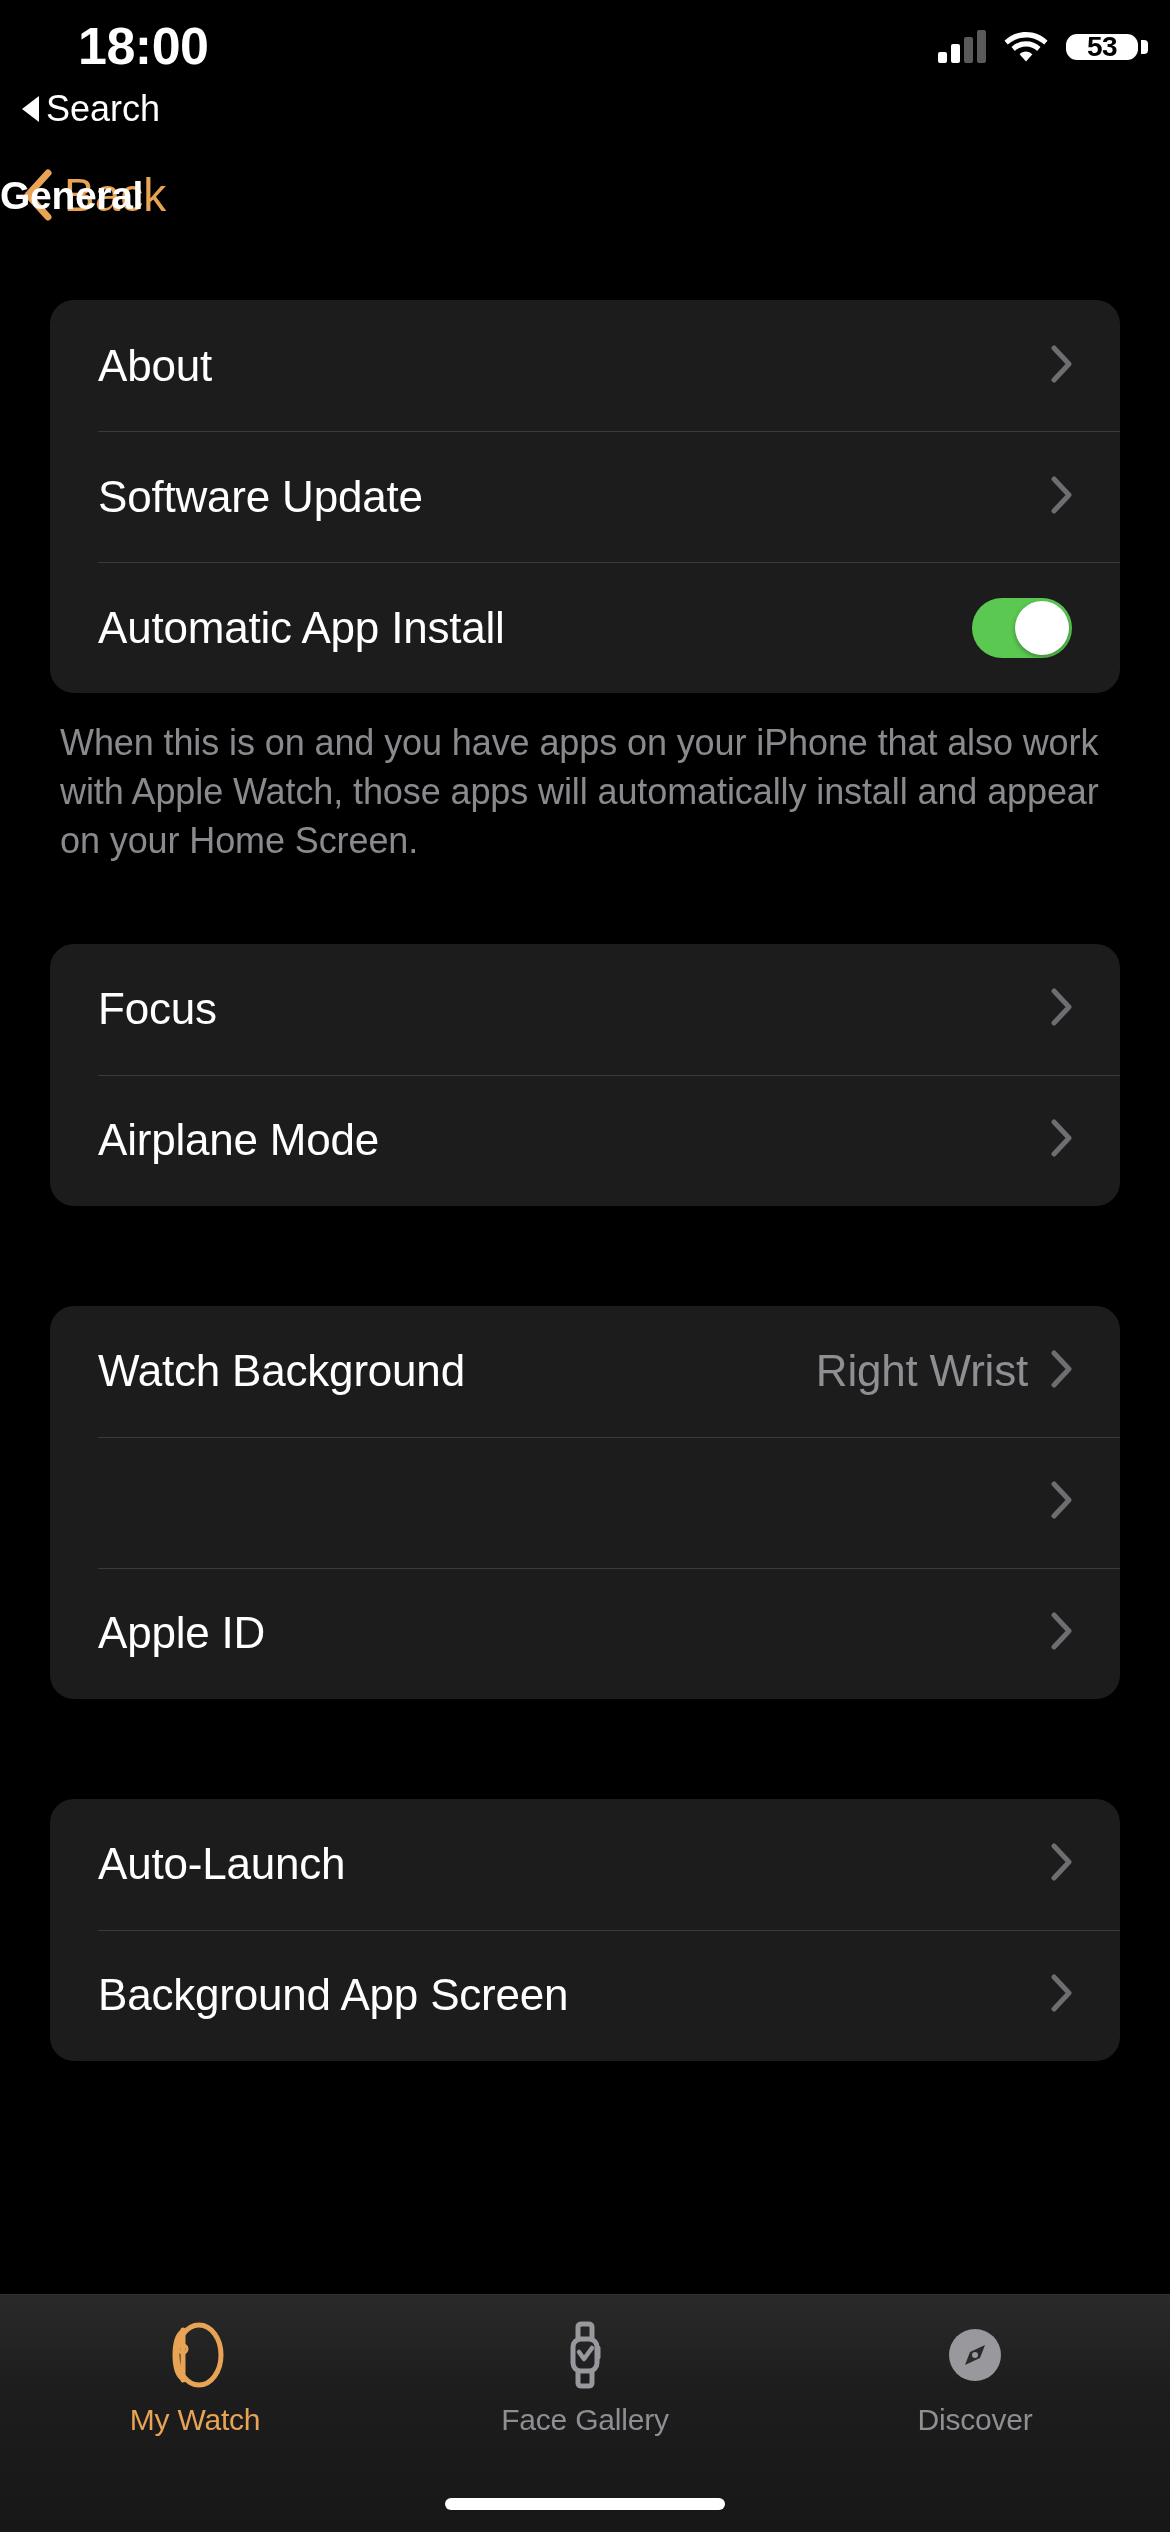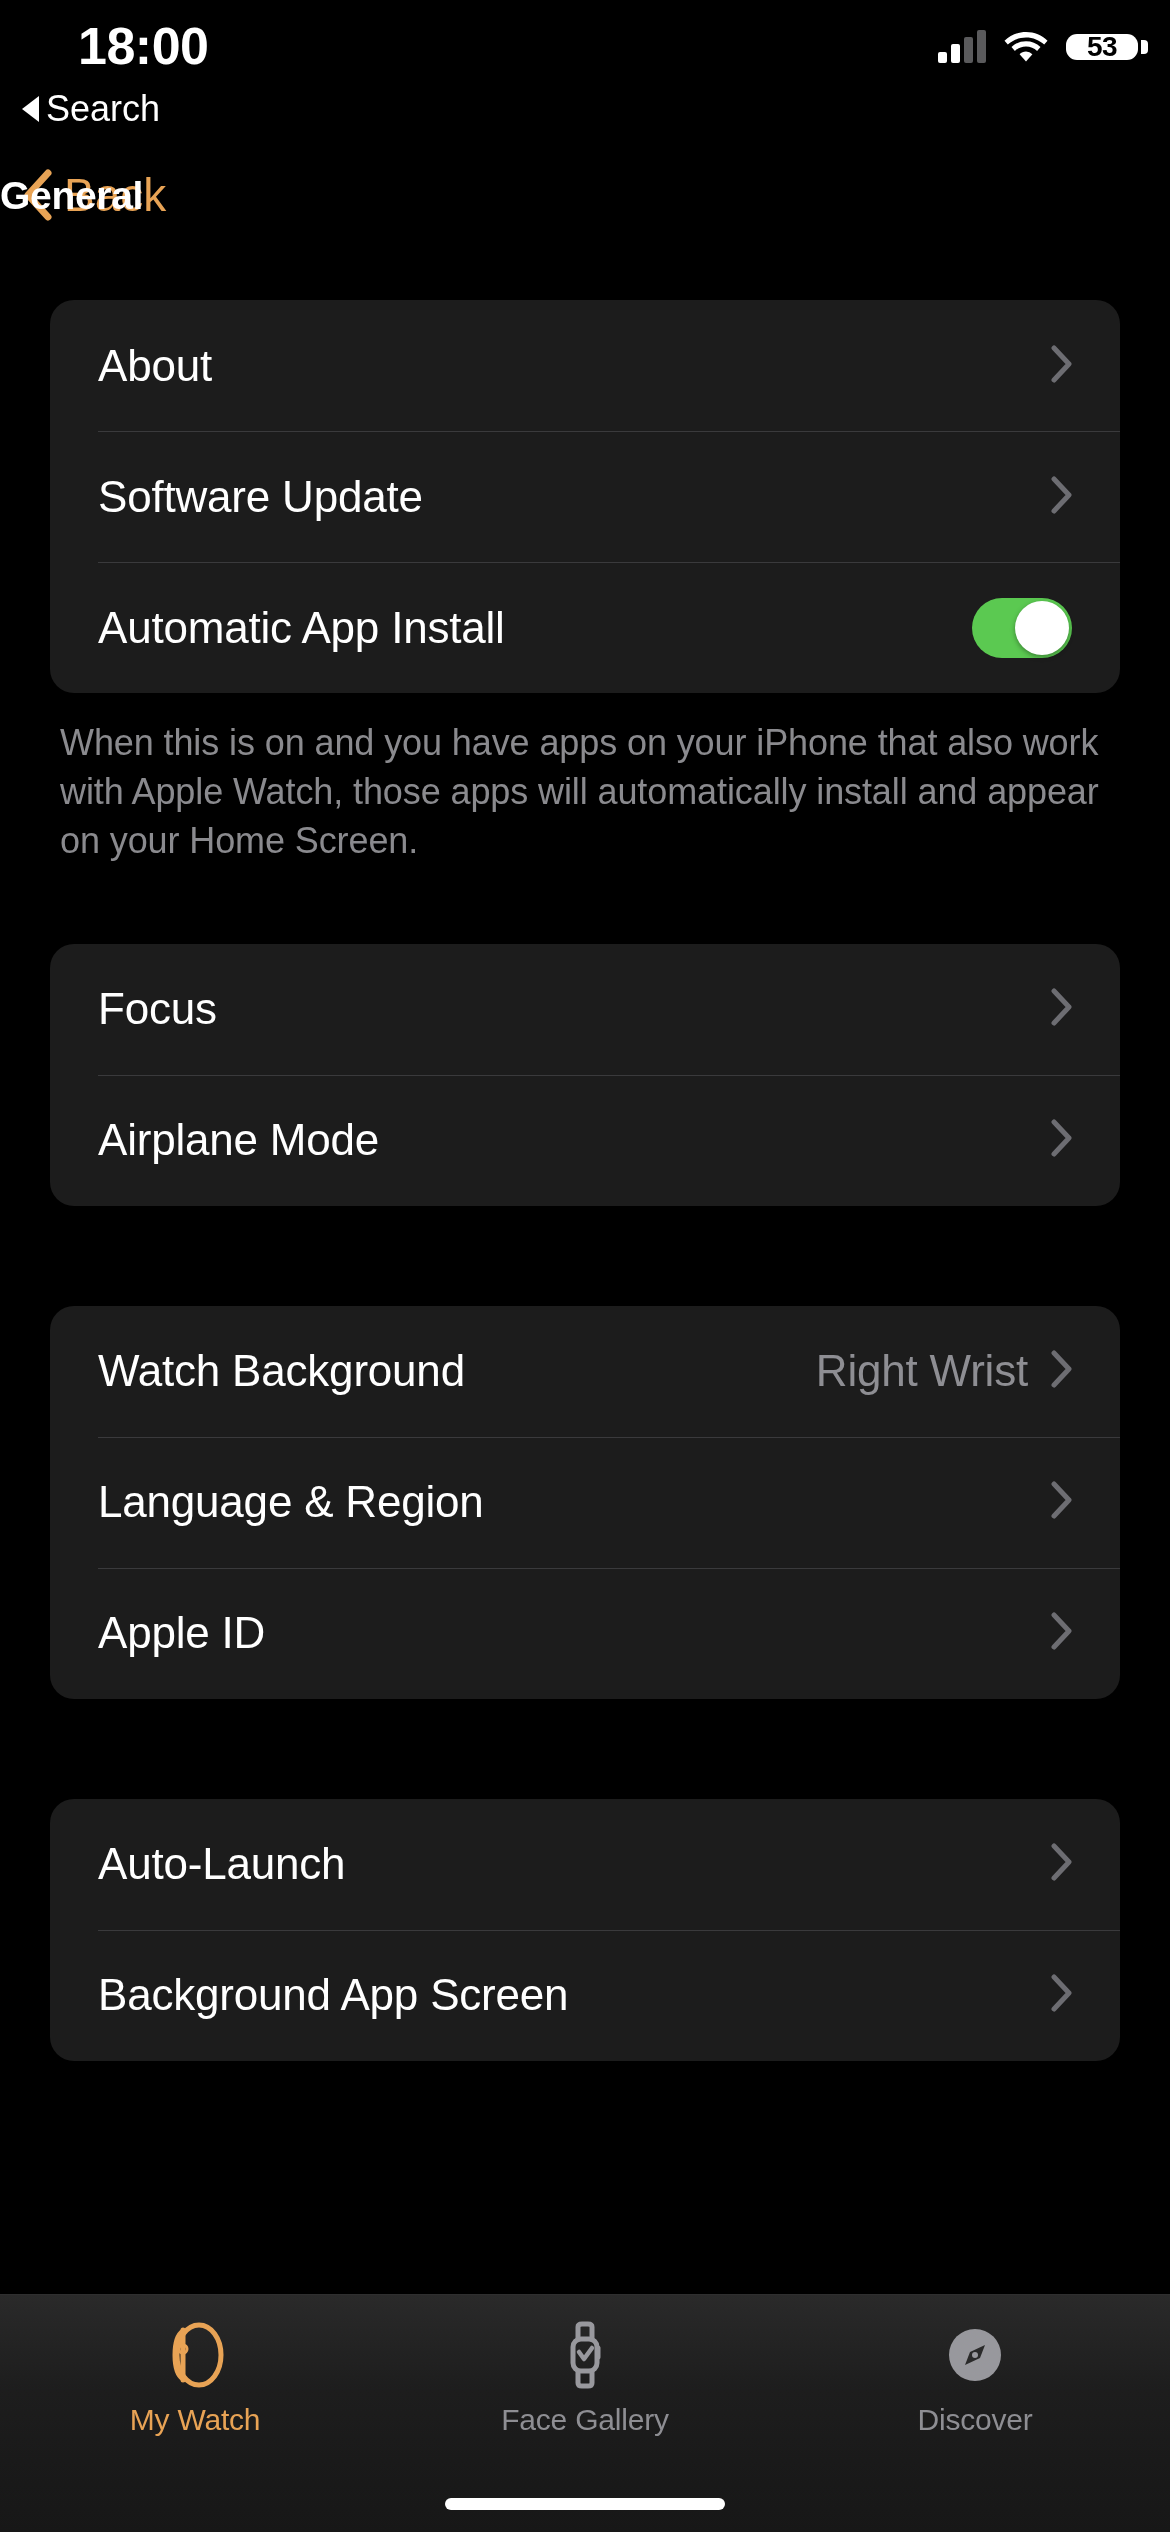--- a/index.html
+++ b/index.html
@@ -240,21 +240,20 @@
         <span class="row-right">
           <span class="row-value">Right Wrist</span>
           <span class="chev">
             <svg width="22" height="38" viewBox="0 0 22 38">
                 <path d="M4 3l15 16L4 35" stroke="#6D6D72" stroke-width="5" fill="none" stroke-linecap="round" stroke-linejoin="round"></path>
               </svg>
           </span>
         </span>
       </div>
       <div class="row">
-        <span class="row-label">Language &amp; Region</span>
         <span class="row-right">
           <span class="chev">
             <svg width="22" height="38" viewBox="0 0 22 38">
                 <path d="M4 3l15 16L4 35" stroke="#6D6D72" stroke-width="5" fill="none" stroke-linecap="round" stroke-linejoin="round"></path>
               </svg>
           </span>
         </span>
       </div>
       <div class="row">
         <span class="row-label">Apple ID</span>

